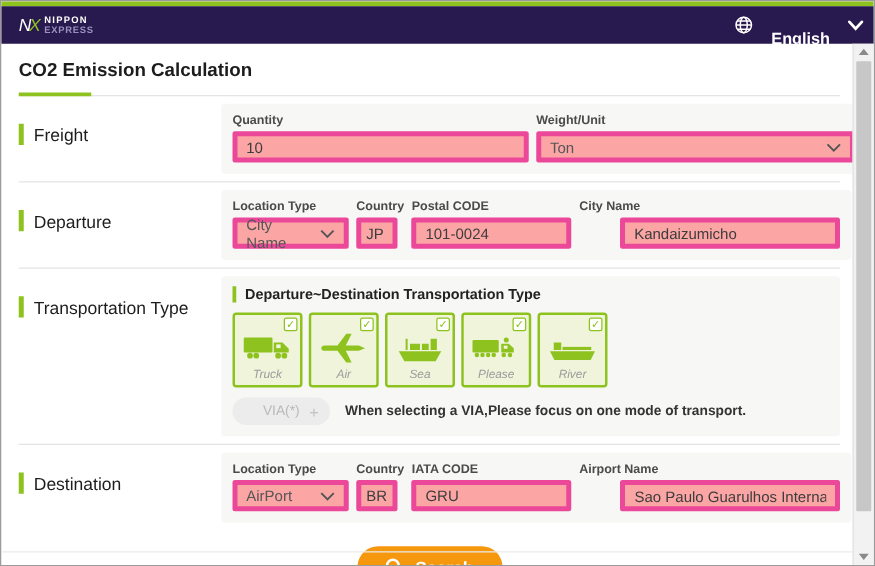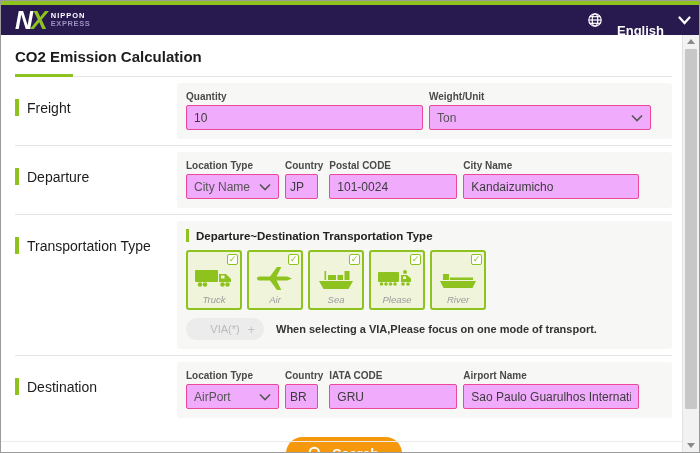--- a/index.html
+++ b/index.html
@@ -11,21 +11,21 @@
     border: 1px solid #9b9b9b; background: #ffffff; overflow: hidden;
   }
 
   
   .top-green { height: 4px; background: #8ec31f; }
   .header {
     height: 30px; background: #281a4f; display: flex; align-items: center;
     padding: 0 8px 0 14px;
   }
   .logo { display: flex; align-items: center; gap: 5px; }
-  .logo-mark { font-style: italic; font-weight: bold; font-size: 25px; letter-spacing: -2px; line-height: 1; }
+  .logo-mark { font-style: italic; font-weight: normal; font-size: 14px; letter-spacing: -2px; line-height: 1; }
   .logo-n { color: #ffffff; }
   .logo-x { color: #8ec31f; }
   .logo-text { display: flex; flex-direction: column; line-height: 1.05; }
   .logo-text .l1 { color: #ffffff; font-size: 7.5px; font-weight: bold; letter-spacing: 1px; }
   .logo-text .l2 { color: #9a91bd; font-size: 7.5px; font-weight: bold; letter-spacing: 0.6px; }
   .header-right { margin-left: auto; display: flex; align-items: center; gap: 14px; }
   .lang { color:#ffffff; font-size: 13px; font-weight: bold; margin-top: 20px; }
   .hdr-icon { display: inline-flex; }
 
   
@@ -50,27 +50,27 @@
   .section-label { width: 162px; flex: 0 0 162px; display: flex; align-items: center; gap: 8px; padding-top: 16px; }
   .section-label .bar { width: 4px; height: 17px; background: #8ec31f; flex: 0 0 4px; }
   .section-label .txt { font-size: 14px; font-weight: normal; color: #1c1c1c; }
   .panel { flex: 1; background: #f7f7f6; border-radius: 3px; padding: 8px 9px 9px 9px; }
   .hr { border-bottom: 1px solid #e4e4e4; }
 
   .fields { display: flex; gap: 6px; }
   .fgroup { display: flex; flex-direction: column; }
   .flabel { font-size: 10px; font-weight: bold; color: #4a4a4a; margin-bottom: 3px; }
   .tinput, .select {
-    height: 25px; background: #f0abfc; border: 1px solid #ec4899; border-radius: 2px;
+    height: 25px; background: #fca5a5; border: 4px solid #ec4899; border-radius: 2px;
     font-size: 12px; color: #3c3c3c; padding: 0 7px; font-family: inherit;
   }
   .select { display: flex; align-items: center; justify-content: space-between; gap: 4px; color: #555; }
-  .w-quantity { width: 237px; } .w-unit { width: 222px; }
+  .w-quantity { width: 237px; } .w-unit { width: 255px; }
   .w-loctype { width: 93px; } .w-country { width: 33px; padding: 0 4px; }
-  .w-code { width: 128px; } .w-name { width: 176px; }
+  .w-code { width: 128px; } .w-name { width: 176px; margin-left: 33px; }
 
   
   .sub-title { display: flex; align-items: center; gap: 7px; margin-bottom: 8px; }
   .sub-title .bar { width: 3px; height: 13px; background: #8ec31f; }
   .sub-title .txt { font-size: 11.5px; font-weight: bold; color: #222; }
   .modes { display: flex; gap: 5px; margin-bottom: 8px; }
   .mode-card {
     position: relative; width: 56px; height: 60px; background: #f0f4db;
     border: 2px solid #8ec31f; border-radius: 3px;
     display: flex; flex-direction: column; align-items: center; justify-content: flex-end;

